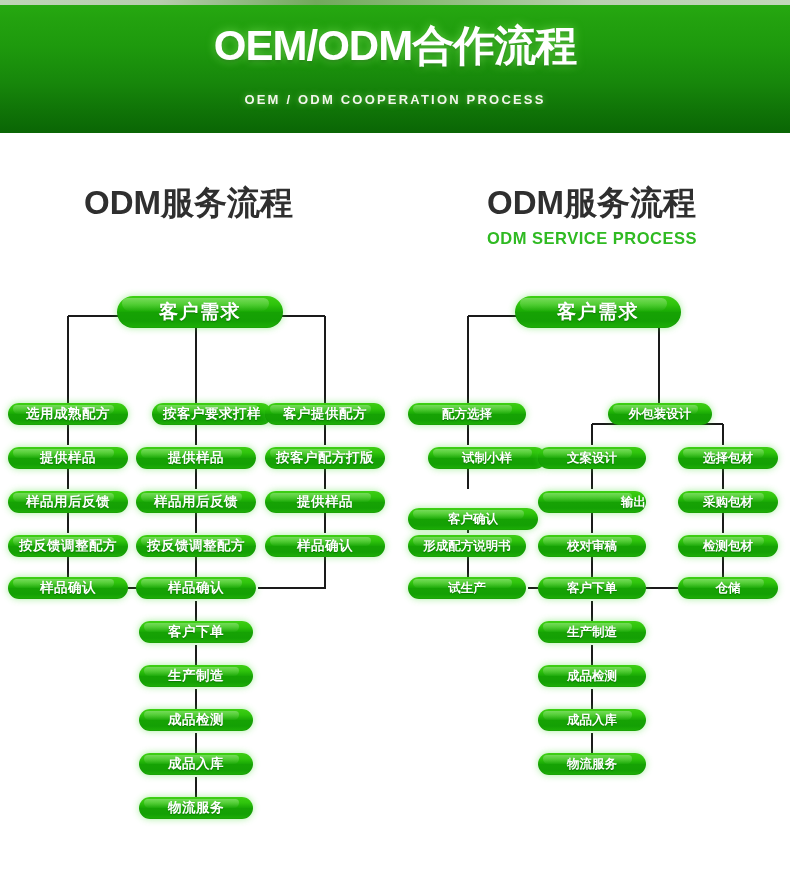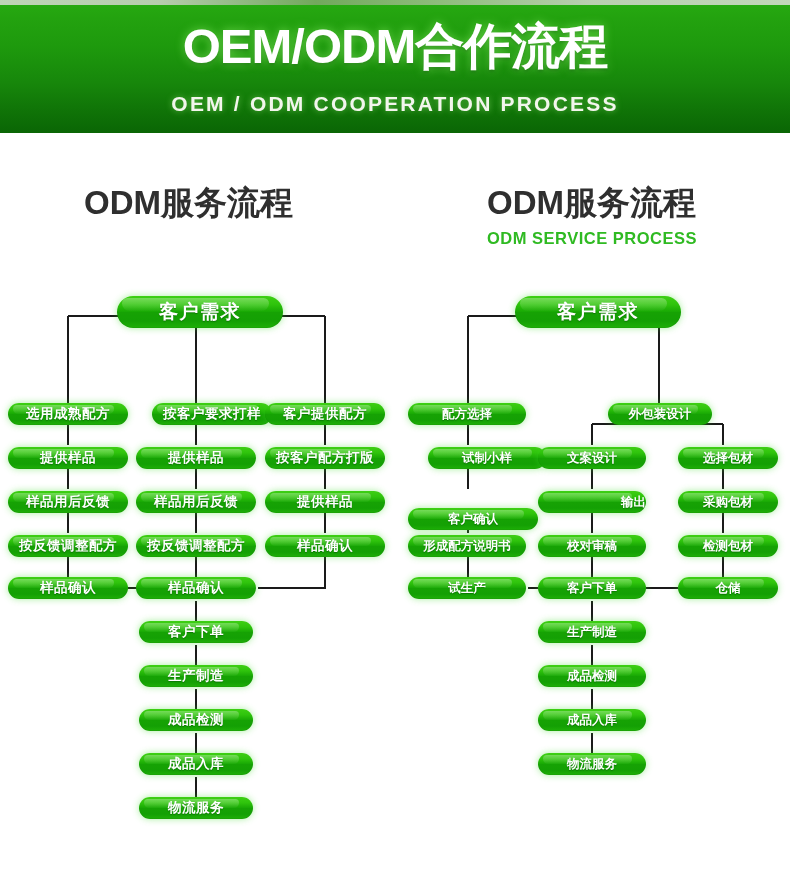--- a/index.html
+++ b/index.html
@@ -20,30 +20,30 @@
     overflow:hidden;
   }
   .banner-topstrip{
     position:absolute;left:0;top:0;width:790px;height:5px;
     background:linear-gradient(to right,#d9dcd4 0%,#cfd3ca 20%,#7fa86a 40%,#9fbf8d 55%,#d3d6cd 75%,#dcdfd7 100%);
     opacity:.85;
   }
   .banner-title{
     position:absolute;left:0;top:14px;width:790px;
     text-align:center;
-    font-size:49px;font-weight:bold;color:#ffffff;
+    font-size:42px;font-weight:bold;color:#ffffff;
     letter-spacing:-1px;
     line-height:64px;
     text-shadow:0 0 10px rgba(160,255,120,.55),0 2px 3px rgba(0,60,0,.35);
     white-space:nowrap;
   }
   .banner-sub{
     position:absolute;left:0;top:92px;width:790px;
     text-align:center;
-    font-size:21px;font-weight:bold;color:#f2f6ec;
+    font-size:13px;font-weight:bold;color:#f2f6ec;
     letter-spacing:2.2px;
     text-shadow:0 0 6px rgba(180,255,140,.5);
     white-space:nowrap;
   }
 
   
   .sec-head{position:absolute;text-align:left;}
   .sec-cn{
     font-size:33px;font-weight:bold;color:#2f2f2f;
     letter-spacing:0px;line-height:38px;white-space:nowrap;

